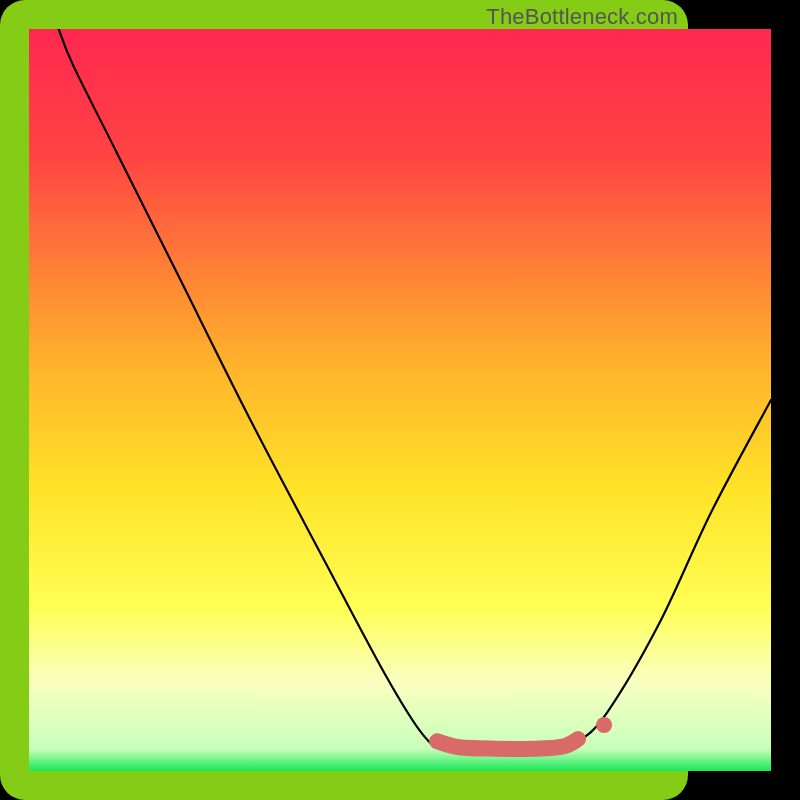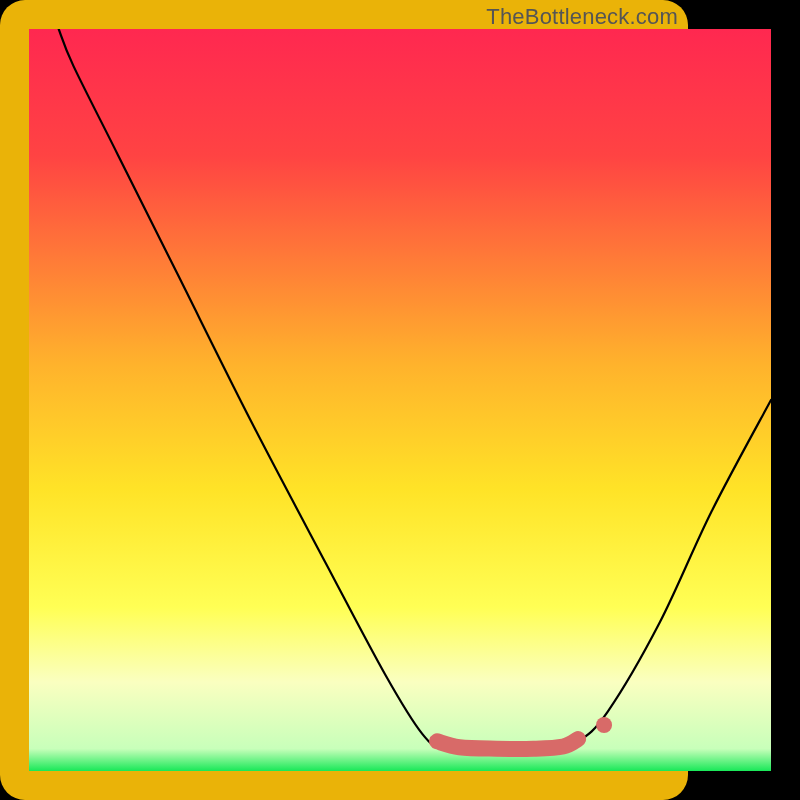--- a/index.html
+++ b/index.html
@@ -8,21 +8,21 @@
     width: 800px;
     height: 800px;
     background: #000;
     font-family: Arial, Helvetica, sans-serif;
     overflow: hidden;
   }
   .frame {
     position: relative;
     width: 688px;
     height: 800px;
-    background: #eab308;
+    background: #84cc16;
     border-radius: 25px;
   }
   .attribution {
     position: absolute;
     top: 4px;
     right: 10px;
     color: #555;
     font-size: 22px;
     font-weight: 500;
     letter-spacing: 0.2px;

